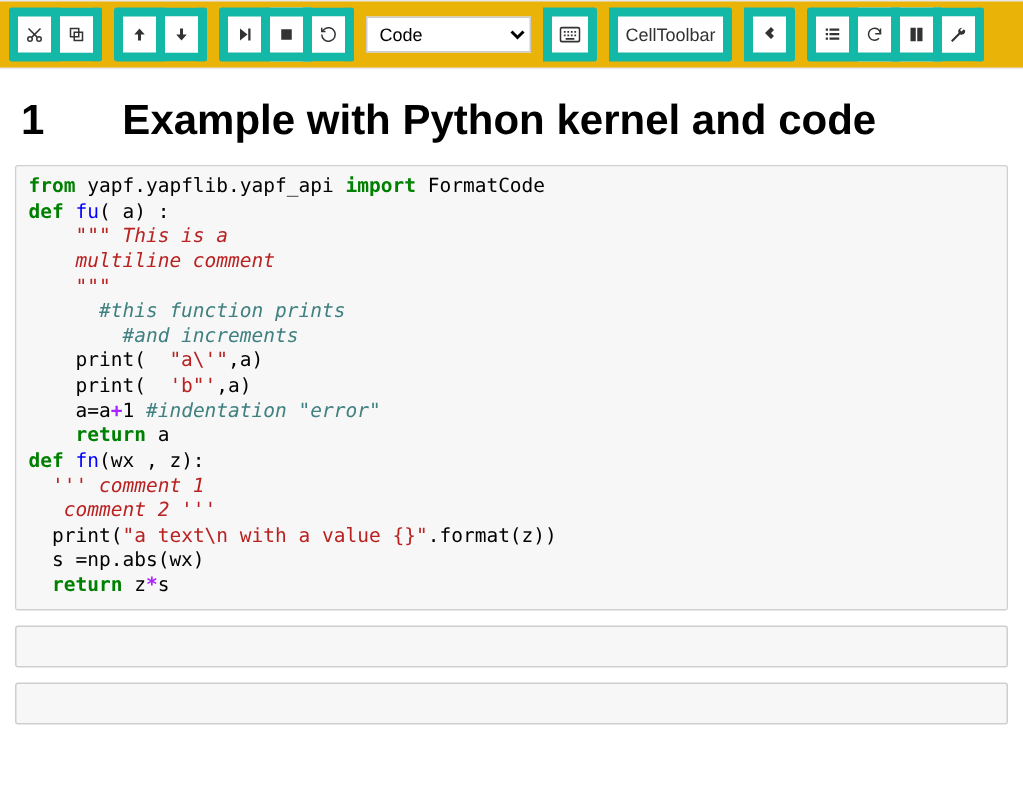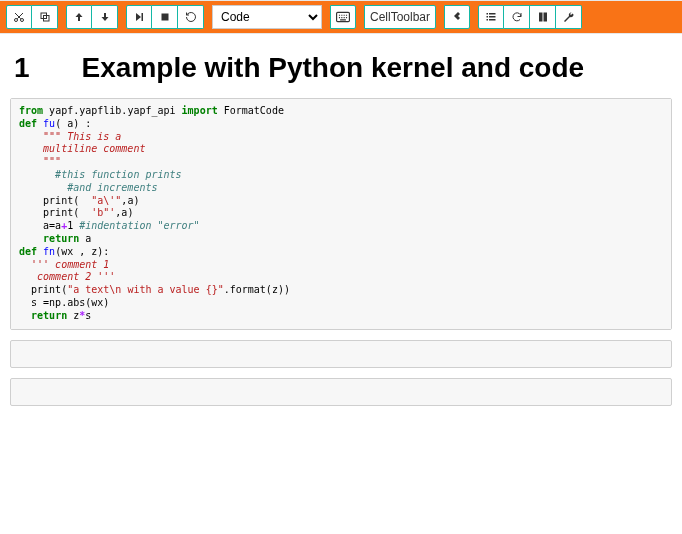--- a/index.html
+++ b/index.html
@@ -10,27 +10,27 @@
     background: #fff;
     color: #000;
   }
   .toolbar {
     border-top: 1px solid #e7e7e7;
     border-bottom: 1px solid #e7e7e7;
     padding: 4px 6px;
     display: flex;
     align-items: center;
     gap: 4px;
-    background: #f97316;
+    background: #eab308;
   }
   .btn-group { display: flex; margin-right: 4px; }
   .btn {
-    border: 1px solid #14b8a6;
+    border: 6px solid #14b8a6;
     background: #fff;
-    height: 24px;
+    height: 36px;
     min-width: 26px;
     display: flex;
     align-items: center;
     justify-content: center;
     cursor: pointer;
     font-size: 12px;
     color: #333;
     padding: 0 5px;
   }
   .btn-group .btn + .btn { border-left: none; }
@@ -58,21 +58,21 @@
     border: 1px solid #cfcfcf;
     border-radius: 2px;
     margin-bottom: 10px;
     background: #f7f7f7;
   }
   .cell.empty { height: 28px; }
   .code-cell {
     background: #f7f7f7;
     padding: 6px 8px;
     font-family: "DejaVu Sans Mono", Menlo, Consolas, monospace;
-    font-size: 10px;
+    font-size: 13px;
     line-height: 1.28;
     white-space: pre;
     overflow-x: auto;
   }
   
   .kw { color: #008000; font-weight: 700; }      
   .fn { color: #0000ff; }                          
   .str { color: #ba2121; }                          
   .doc { color: #ba2121; font-style: italic; }      
   .com { color: #408080; font-style: italic; }      

